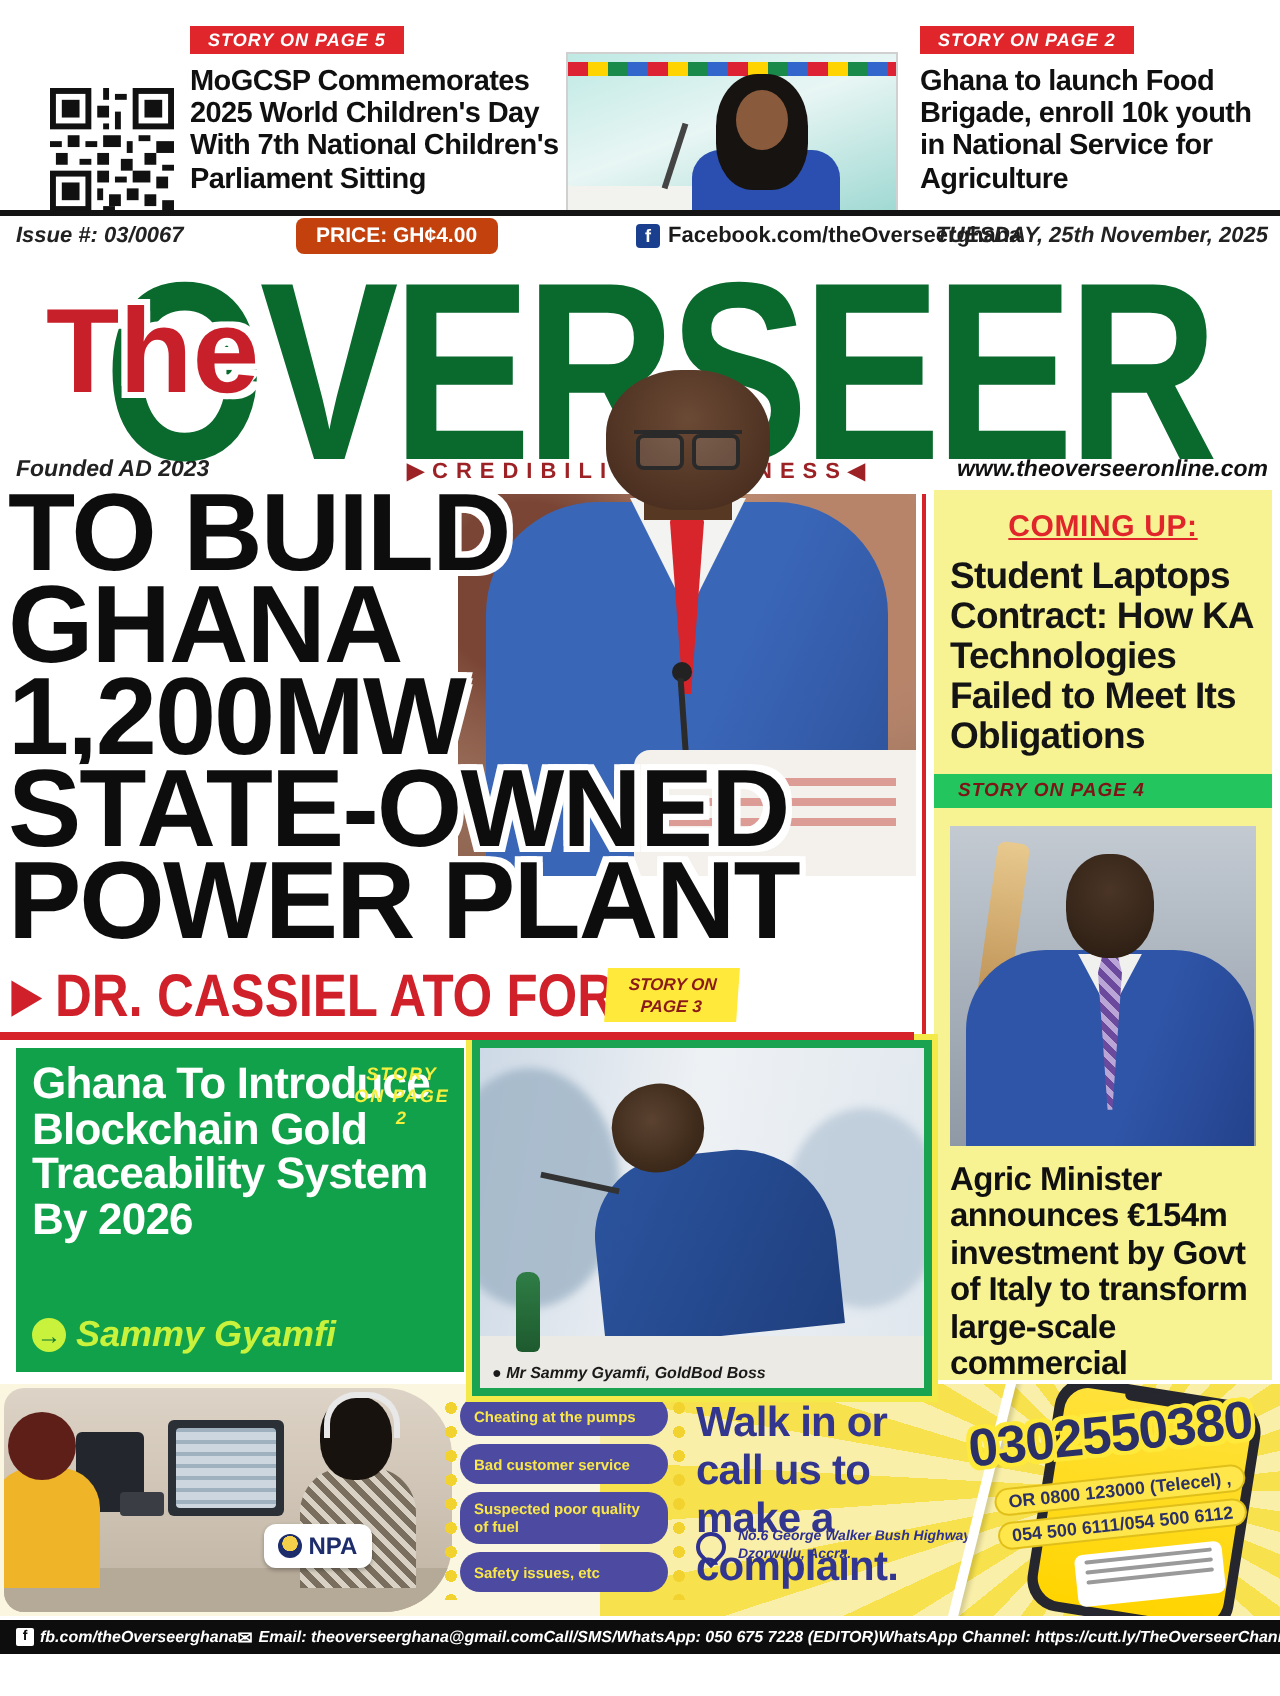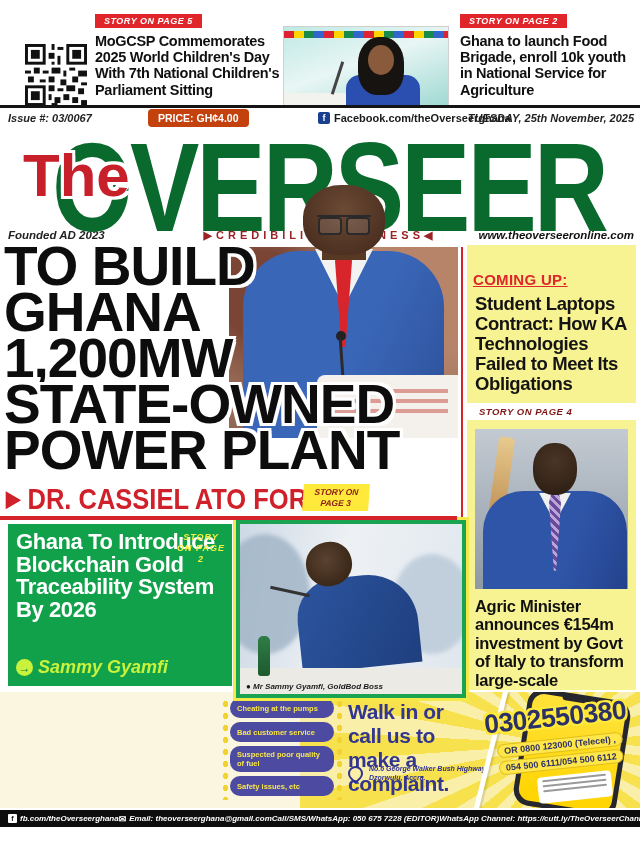--- a/index.html
+++ b/index.html
@@ -83,25 +83,25 @@
      text-shadow:-2px -2px 0 #fff,2px -2px 0 #fff,-2px 2px 0 #fff,2px 2px 0 #fff;}
   .byline .arr{font-size:22px;vertical-align:3px;}
   .story3-badge{left:303px;top:484px;width:62px;z-index:6;background:#ffe93b;color:#8a1a1a;
      font-size:8.5px;font-weight:bold;font-style:italic;text-align:center;line-height:1.25;
      padding:3px 2px;transform:skewX(-4deg);}
   .red-rule{left:0;top:516px;width:457px;height:4px;background:#d6232a;z-index:6;}
   .v-rule{left:461px;top:247px;width:2px;height:443px;background:#d6232a;}
 
   
   .sidebar{left:467px;top:245px;width:169px;height:445px;background:#f7f292;}
-  .coming-up{margin:26px 6px 0;text-align:left;color:#e0252b;font-weight:bold;font-size:15px;
+  .coming-up{margin:10px 6px 0;text-align:center;color:#e0252b;font-weight:bold;font-size:15px;
      text-decoration:underline;letter-spacing:.3px;}
   .sb-headline{margin:6px 8px 0;font-weight:bold;font-size:18.5px;line-height:1.08;color:#141414;
      letter-spacing:-.4px;}
-  .sb-badge{margin-top:9px;background:#ffffff;color:#7e1416;font-size:9.5px;font-weight:bold;
+  .sb-badge{margin-top:9px;background:#22c55e;color:#7e1416;font-size:9.5px;font-weight:bold;
      font-style:italic;padding:3px 0 3px 12px;letter-spacing:.5px;}
   .sb-photo{position:relative;margin:9px 8px 0;height:160px;overflow:hidden;background:
      linear-gradient(#c3cad2,#8e99a5);}
   .ag-head{position:absolute;left:58px;top:14px;width:44px;height:52px;background:
      radial-gradient(circle at 50% 35%,#4a3526,#2e1f14 85%);border-radius:46%;}
   .ag-suit{position:absolute;left:8px;top:62px;width:144px;height:98px;border-radius:40px 40px 0 0;
      background:linear-gradient(110deg,#2f55a8 0 60%,#24428c);}
   .ag-shirt{position:absolute;left:64px;top:64px;width:32px;height:30px;background:#f0f0ee;
      clip-path:polygon(0 0,100% 0,50% 100%);}
   .ag-tie{position:absolute;left:74px;top:64px;width:12px;height:78px;background:
@@ -349,20 +349,37 @@
     <div class="sg-table"></div>
     <div class="sg-bottle"></div>
     <div class="photo2-caption">
       <span>●</span>
       <span>Mr Sammy Gyamfi, GoldBod Boss</span>
     </div>
   </div>
 
   <div class="abs ad">
     <div class="sunburst"></div>
+    <div class="ad-photo">
+      <div class="desk"></div>
+      <div class="mon2"></div>
+      <div class="mon1">
+          <div class="scr"></div>
+        </div>
+      <div class="deskphone"></div>
+      <div class="p1-body"></div>
+      <div class="p1-hair"></div>
+      <div class="p2-body"></div>
+      <div class="p2-hair"></div>
+      <div class="headset"></div>
+      <div class="npa-pill">
+        <span class="npa-em"></span>
+        <span>NPA</span>
+      </div>
+    </div>
     <div class="coil coil-l"></div>
     <div class="pills">
       <div class="pill">Cheating at the pumps</div>
       <div class="pill">Bad customer service</div>
       <div class="pill">Suspected poor quality of fuel</div>
       <div class="pill">Safety issues, etc</div>
     </div>
     <div class="coil coil-r"></div>
     <div class="cta">Walk in or call us to make a complaint.</div>
     <div class="addr">

